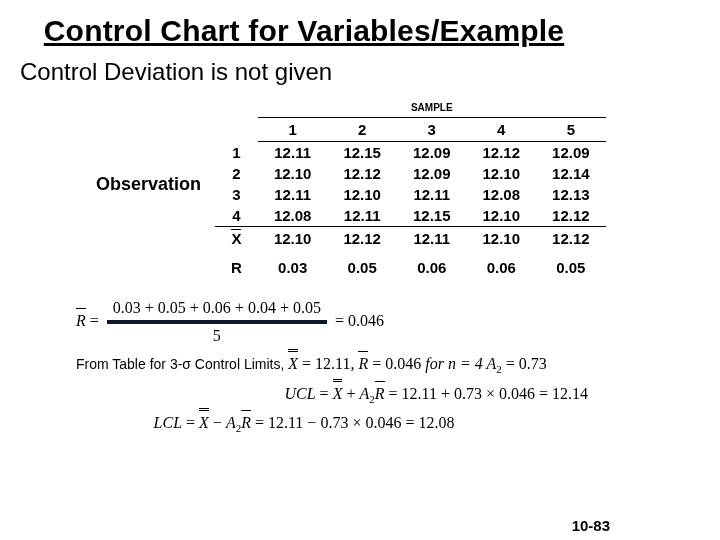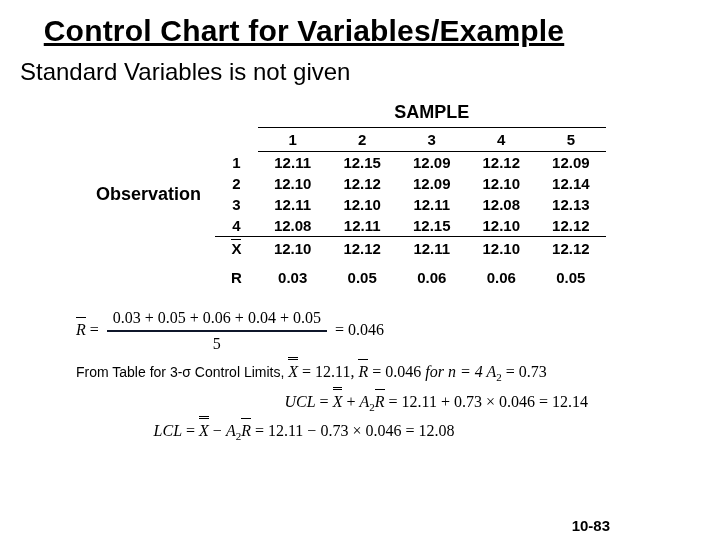--- a/index.html
+++ b/index.html
@@ -41,21 +41,21 @@
     margin: 0 auto 0 60px;
     font-size: 15px;
   }
   table.data th, table.data td {
     padding: 2px 16px;
     text-align: center;
     font-weight: bold;
   }
   table.data th.sample-label {
     font-weight: bold;
-    font-size: 18px;
+    font-size: 10px;
     padding-bottom: 4px;
   }
   table.data .col-head {
     font-weight: bold;
     border-top: 1.5px solid #000;
     border-bottom: 1.5px solid #000;
     padding-top: 3px;
     padding-bottom: 3px;
   }
   table.data .row-label {
@@ -103,21 +103,21 @@
   }
   .frac {
     display:inline-block;
     text-align:center;
     vertical-align:middle;
     margin: 0 4px;
   }
   .frac .num {
     display:block;
     padding: 0 6px;
-    border-bottom:2px solid #0f172a;
+    border-bottom:4px solid #0f172a;
   }
   .frac .den {
     display:block;
     padding:0 6px;
   }
   .eq-line {
     margin-bottom: 4px;
     white-space: nowrap;
   }
   .italic { font-style: italic; }
@@ -130,21 +130,21 @@
     font-size: 15px;
     font-family: Arial, Helvetica, sans-serif;
     font-weight: bold;
   }
 </style>
 </head>
 <body>
 
 <div class="slide">
   <h1 class="title">Control Chart for Variables/Example</h1>
-  <div class="subtitle">Standard Variables is not given</div>
+  <div class="subtitle">Control Deviation is not given</div>
 
   <div class="table-wrap">
     <table class="data">
       <tbody>
           <tr>
         <th></th>
             <th></th>
         <th class="sample-label" colspan="5">SAMPLE</th>
       </tr>
       <tr>

